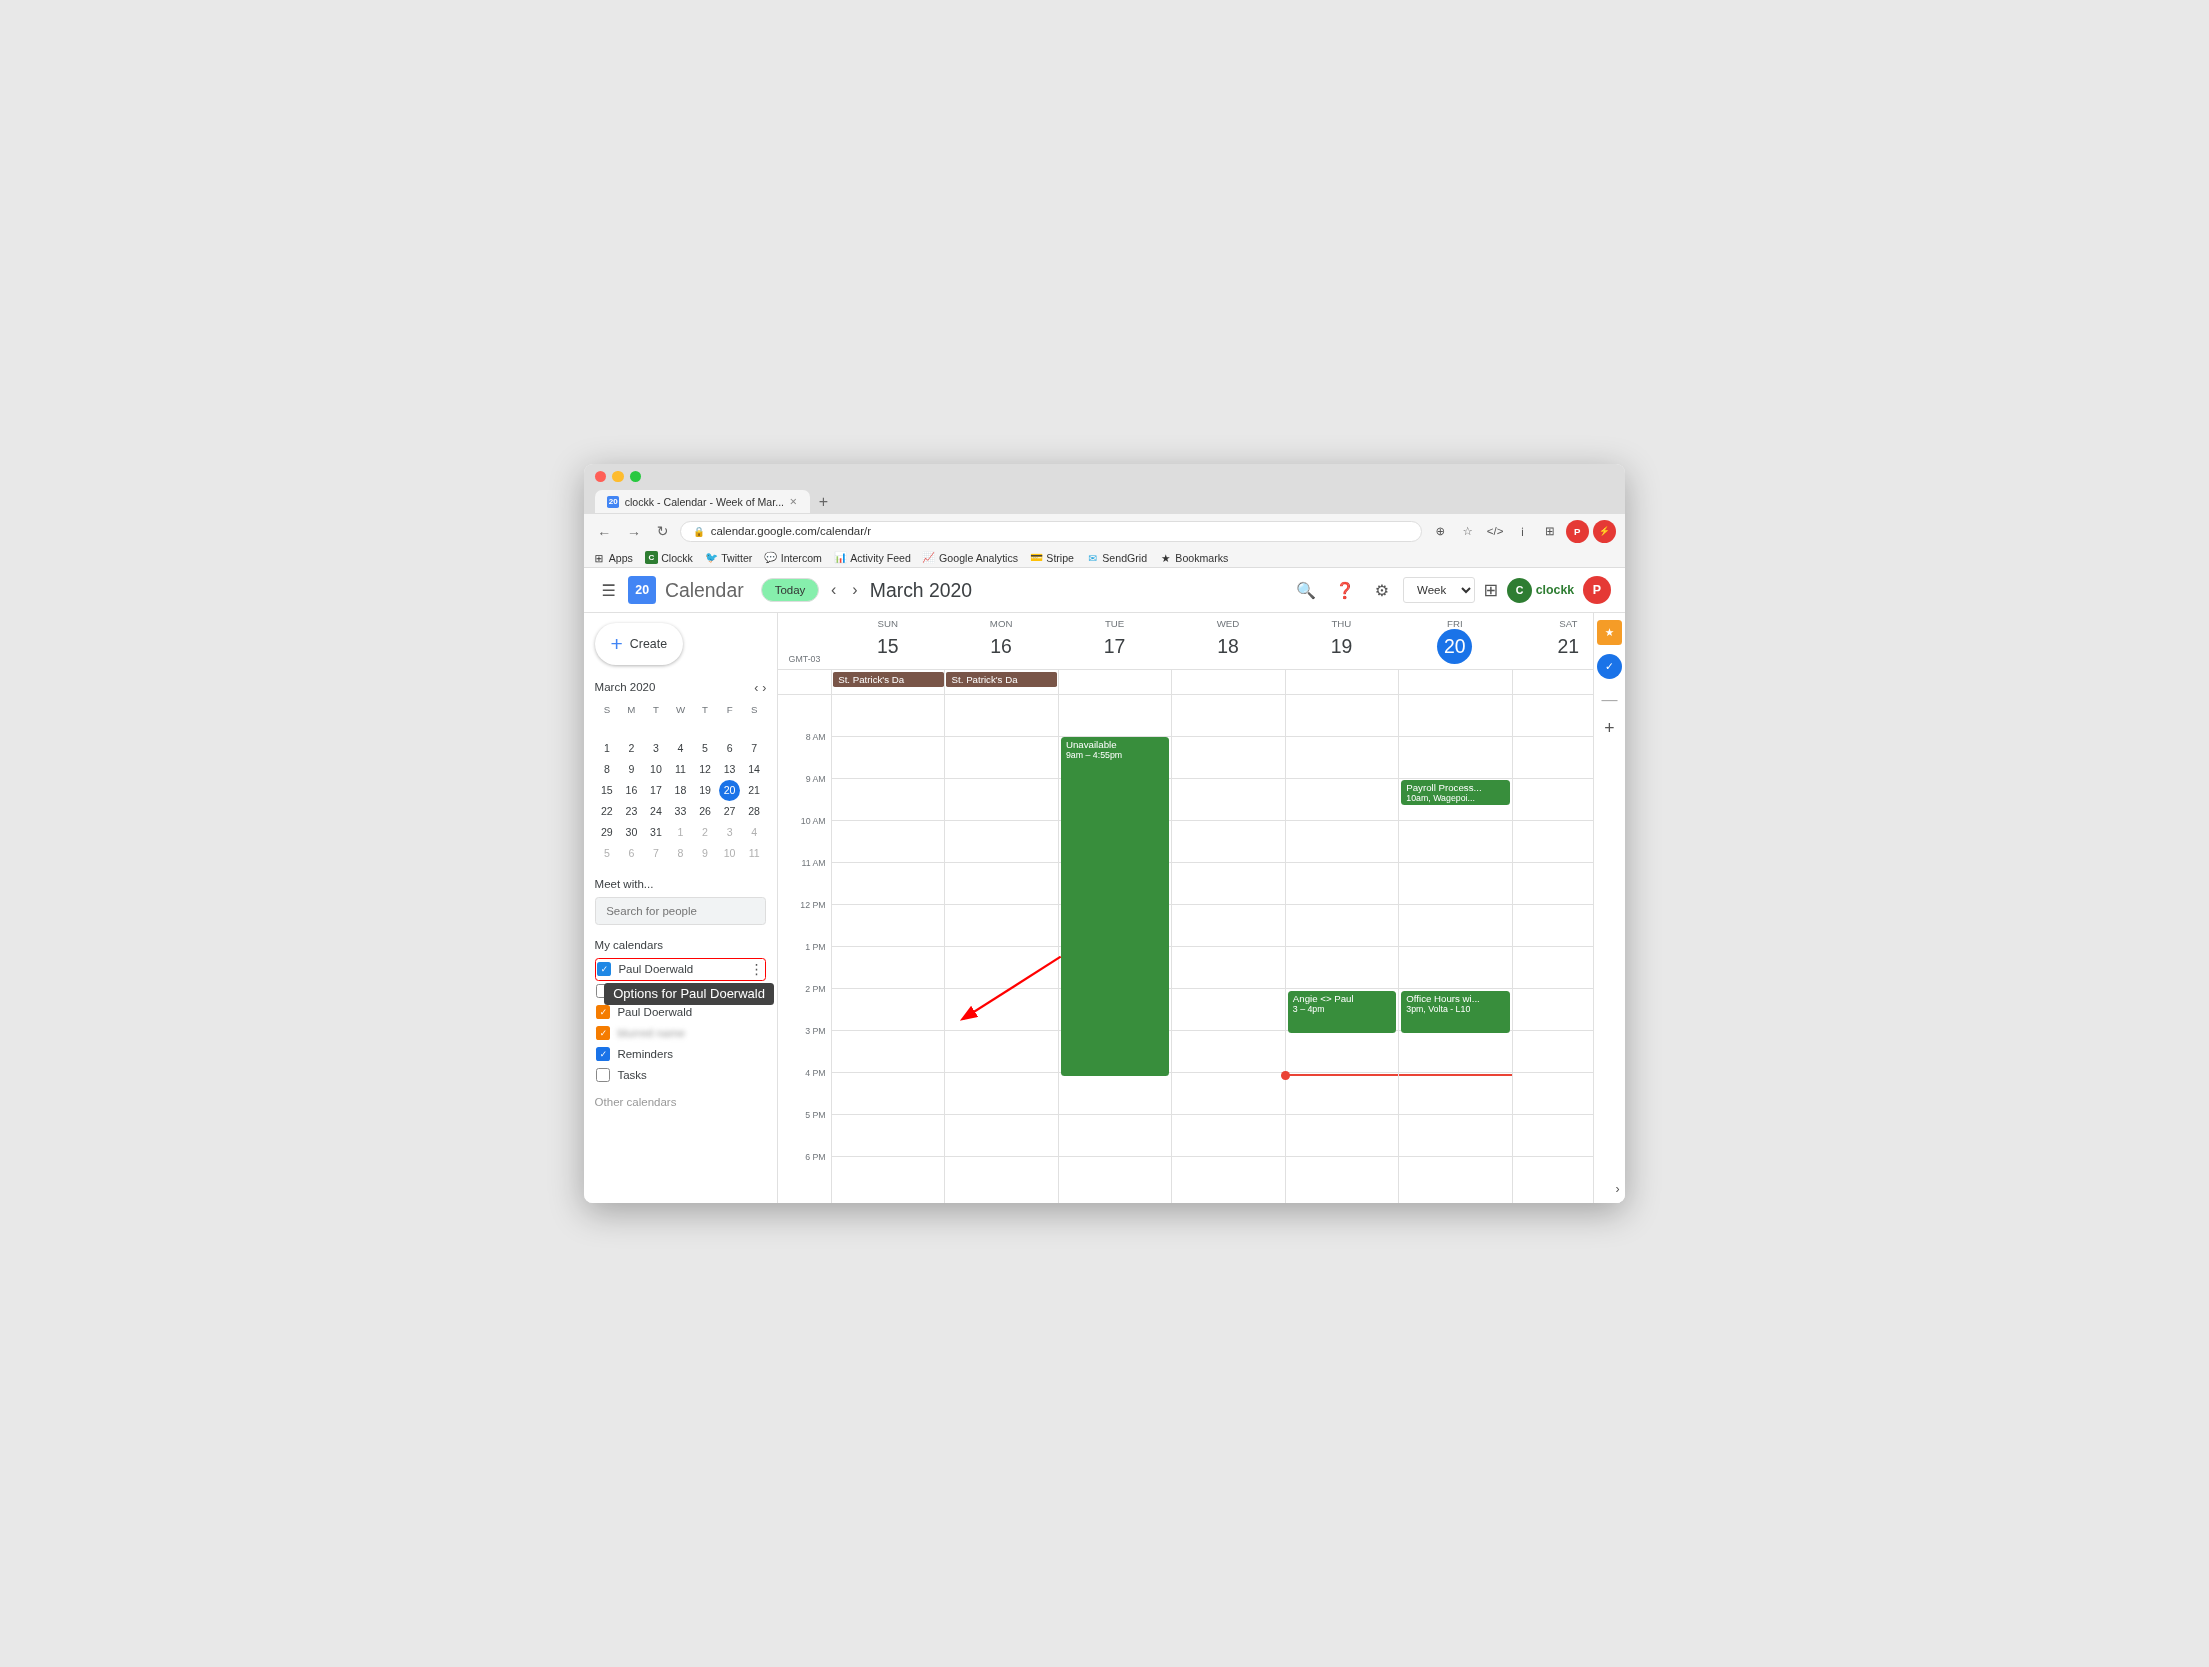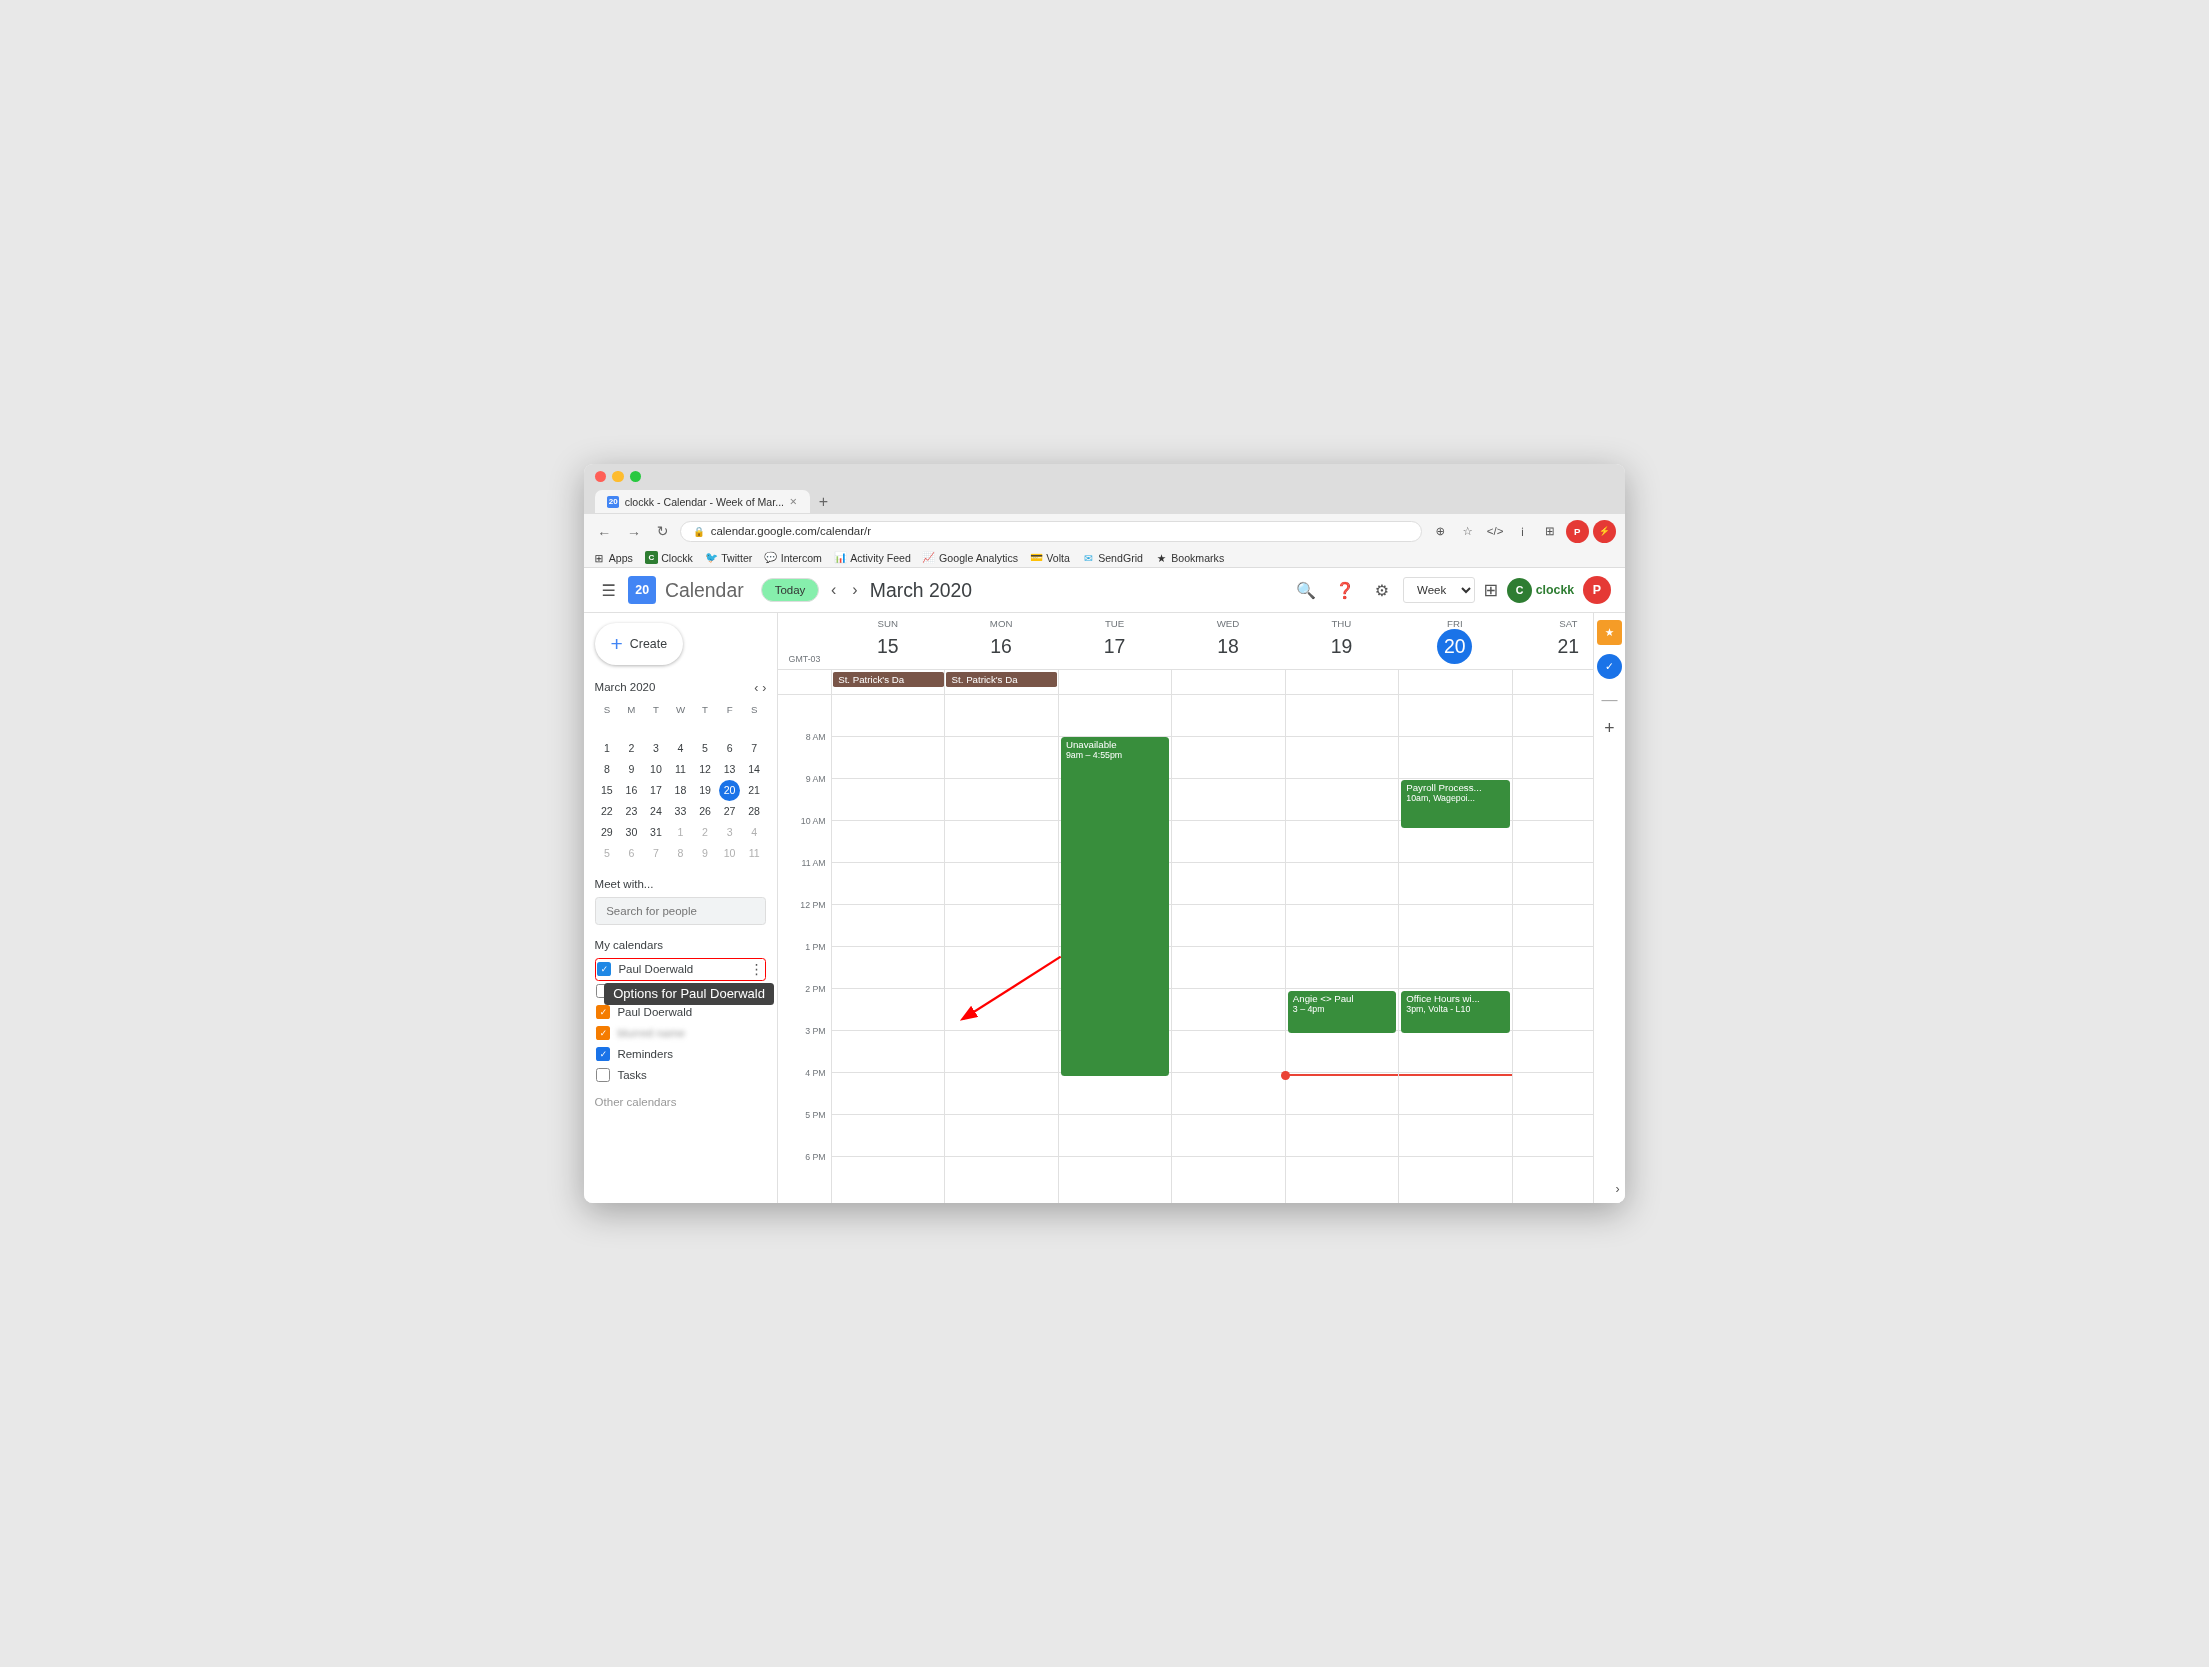--- a/index.html
+++ b/index.html
@@ -369,21 +369,21 @@
     <div class="bookmark-item">
       <span class="bm-icon" style="color:#e74c3c;">📊</span>
       <span>Activity Feed</span>
     </div>
     <div class="bookmark-item">
       <span class="bm-icon" style="color:#f57c00;">📈</span>
       <span>Google Analytics</span>
     </div>
     <div class="bookmark-item">
       <span class="bm-icon" style="color:#635bff;">💳</span>
-      <span>Volta</span>
+      <span>Stripe</span>
     </div>
     <div class="bookmark-item">
       <span class="bm-icon" style="color:#29a9e0;">✉</span>
       <span>SendGrid</span>
     </div>
     <div class="bookmark-item">
       <span class="bm-icon">★</span>
       <span>Bookmarks</span>
     </div>
   </div>
@@ -707,21 +707,21 @@
             <div class="hour-line"></div>
             <div class="hour-line"></div>
             <div class="hour-line"></div>
             <div class="hour-line"></div>
             <div class="hour-line"></div>
             <div class="hour-line"></div>
             <div class="hour-line"></div>
             <div class="hour-line"></div>
             <div class="hour-line"></div>
             <div class="hour-line"></div>
-            <div class="cal-event" style="background:#388e3c; top:85px; height:48px;">
+            <div class="cal-event" style="background:#388e3c; top:85px; height:25px;">
               <div>Payroll Process...</div>
               <div style="font-size:8.8px;">10am, Wagepoi...</div>
             </div>
             <div class="cal-event" style="background:#388e3c; top:296px; height:42px;">
               <div>Office Hours wi...</div>
               <div style="font-size:8.8px;">3pm, Volta - L10</div>
             </div>
             <div style="position:absolute; left:0; right:0; top:379px; height:1.8px; background:#ea4335;"></div>
           </div>
 

